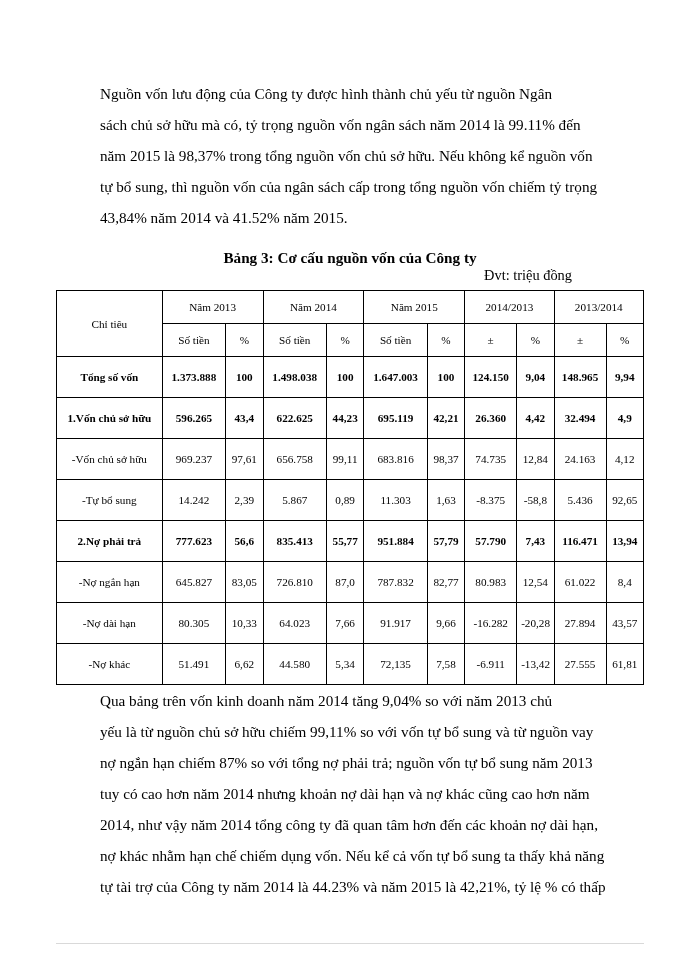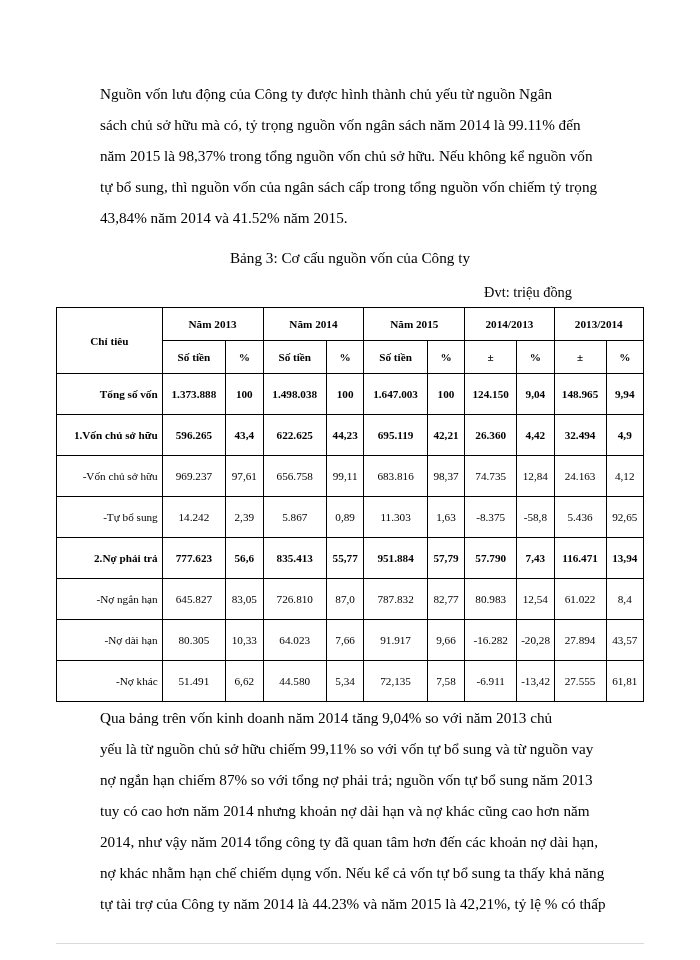--- a/index.html
+++ b/index.html
@@ -30,24 +30,24 @@
     text-justify: inter-word;
   }
   .para .line {
     display: block;
   }
   .para-top .line {
     text-align: justify;
   }
   .table-title {
     text-align: center;
-    font-weight: normal;
+    font-weight: bold;
     font-size: 15.2px;
     margin-top: 16px;
-    margin-bottom: 17px;
+    margin-bottom: 0;
   }
   .unit-line {
     text-align: right;
     font-size: 14.4px;
     margin-right: 72px;
     margin-bottom: 6px;
   }
   table.fin {
     border-collapse: collapse;
     width: 100%;
@@ -55,24 +55,24 @@
   }
   table.fin td, table.fin th {
     border: 1px solid #000000;
     font-size: 11.2px;
     font-family: "Liberation Serif", serif;
     padding: 3px 4px;
     vertical-align: middle;
     height: 26px;
   }
   table.fin th {
-    font-weight: bold;
+    font-weight: normal;
   }
   td.lbl {
-    text-align: right;
+    text-align: center;
     padding-left: 5px;
     white-space: nowrap;
   }
   td.num {
     text-align: center;
   }
   tr.bold td {
     font-weight: bold;
   }
   tr.tall td {

